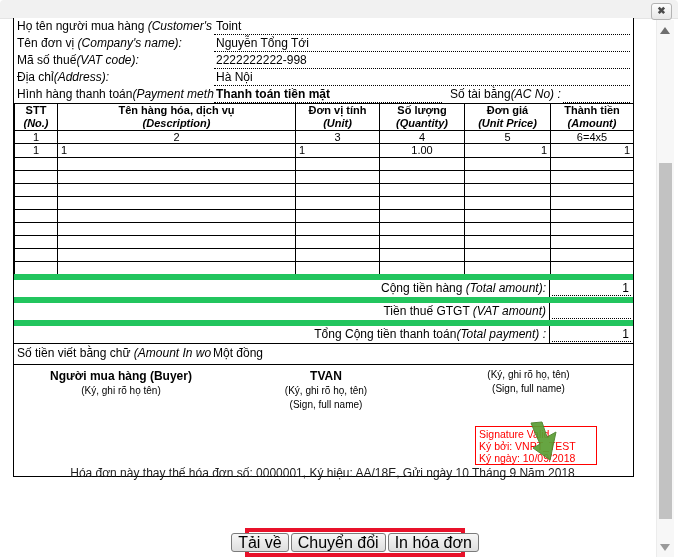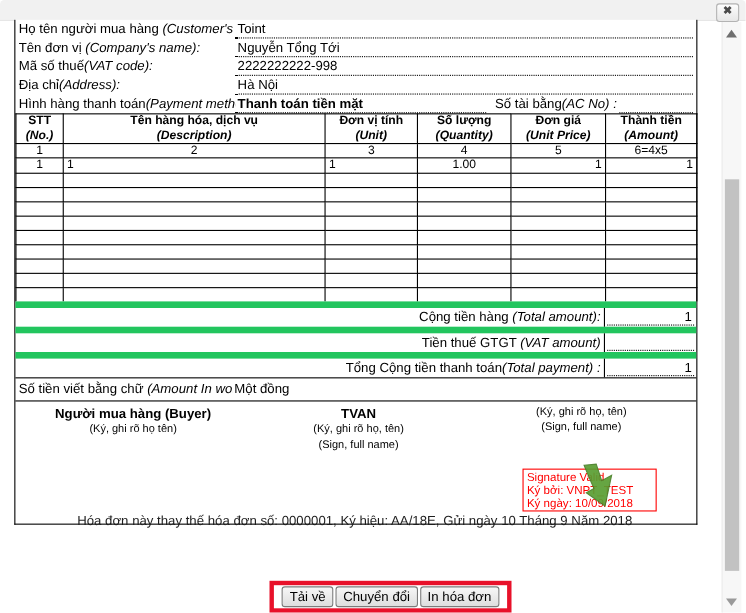--- a/index.html
+++ b/index.html
@@ -60,21 +60,21 @@
   .stamp{position:absolute;left:461px;top:61px;width:114px;height:35px;
     border:1px solid #ff0000;color:#ff0000;font-size:10.5px;line-height:12px;
     padding:1px 3px;text-align:left;background:#fff;}
   .check{position:absolute;left:52px;top:-7px;width:32px;height:44px;}
   
   .footer{position:absolute;left:13px;top:466px;width:619px;text-align:center;
     font-size:12px;color:#1d1d1d;}
   .btnbox{position:absolute;top:528px;left:245px;width:200px;height:19px;
     border:4px solid #e8112a;background:#fff;display:flex;gap:2px;align-items:center;
     justify-content:center;padding:1px 6px;}
-  .btn{font-size:12px;line-height:15px;padding:1px 6px;border:1px solid #7b7b7b;border-radius:3px;
+  .btn{font-size:16px;line-height:15px;padding:1px 6px;border:1px solid #7b7b7b;border-radius:3px;
     background:linear-gradient(#f7f7f7,#dedede);color:#000;white-space:nowrap;cursor:pointer;}
 </style>
 </head>
 <body>
 
 <div class="titlebar"></div>
 <div class="close-btn">✖</div>
 
 <div class="invoice">
 

